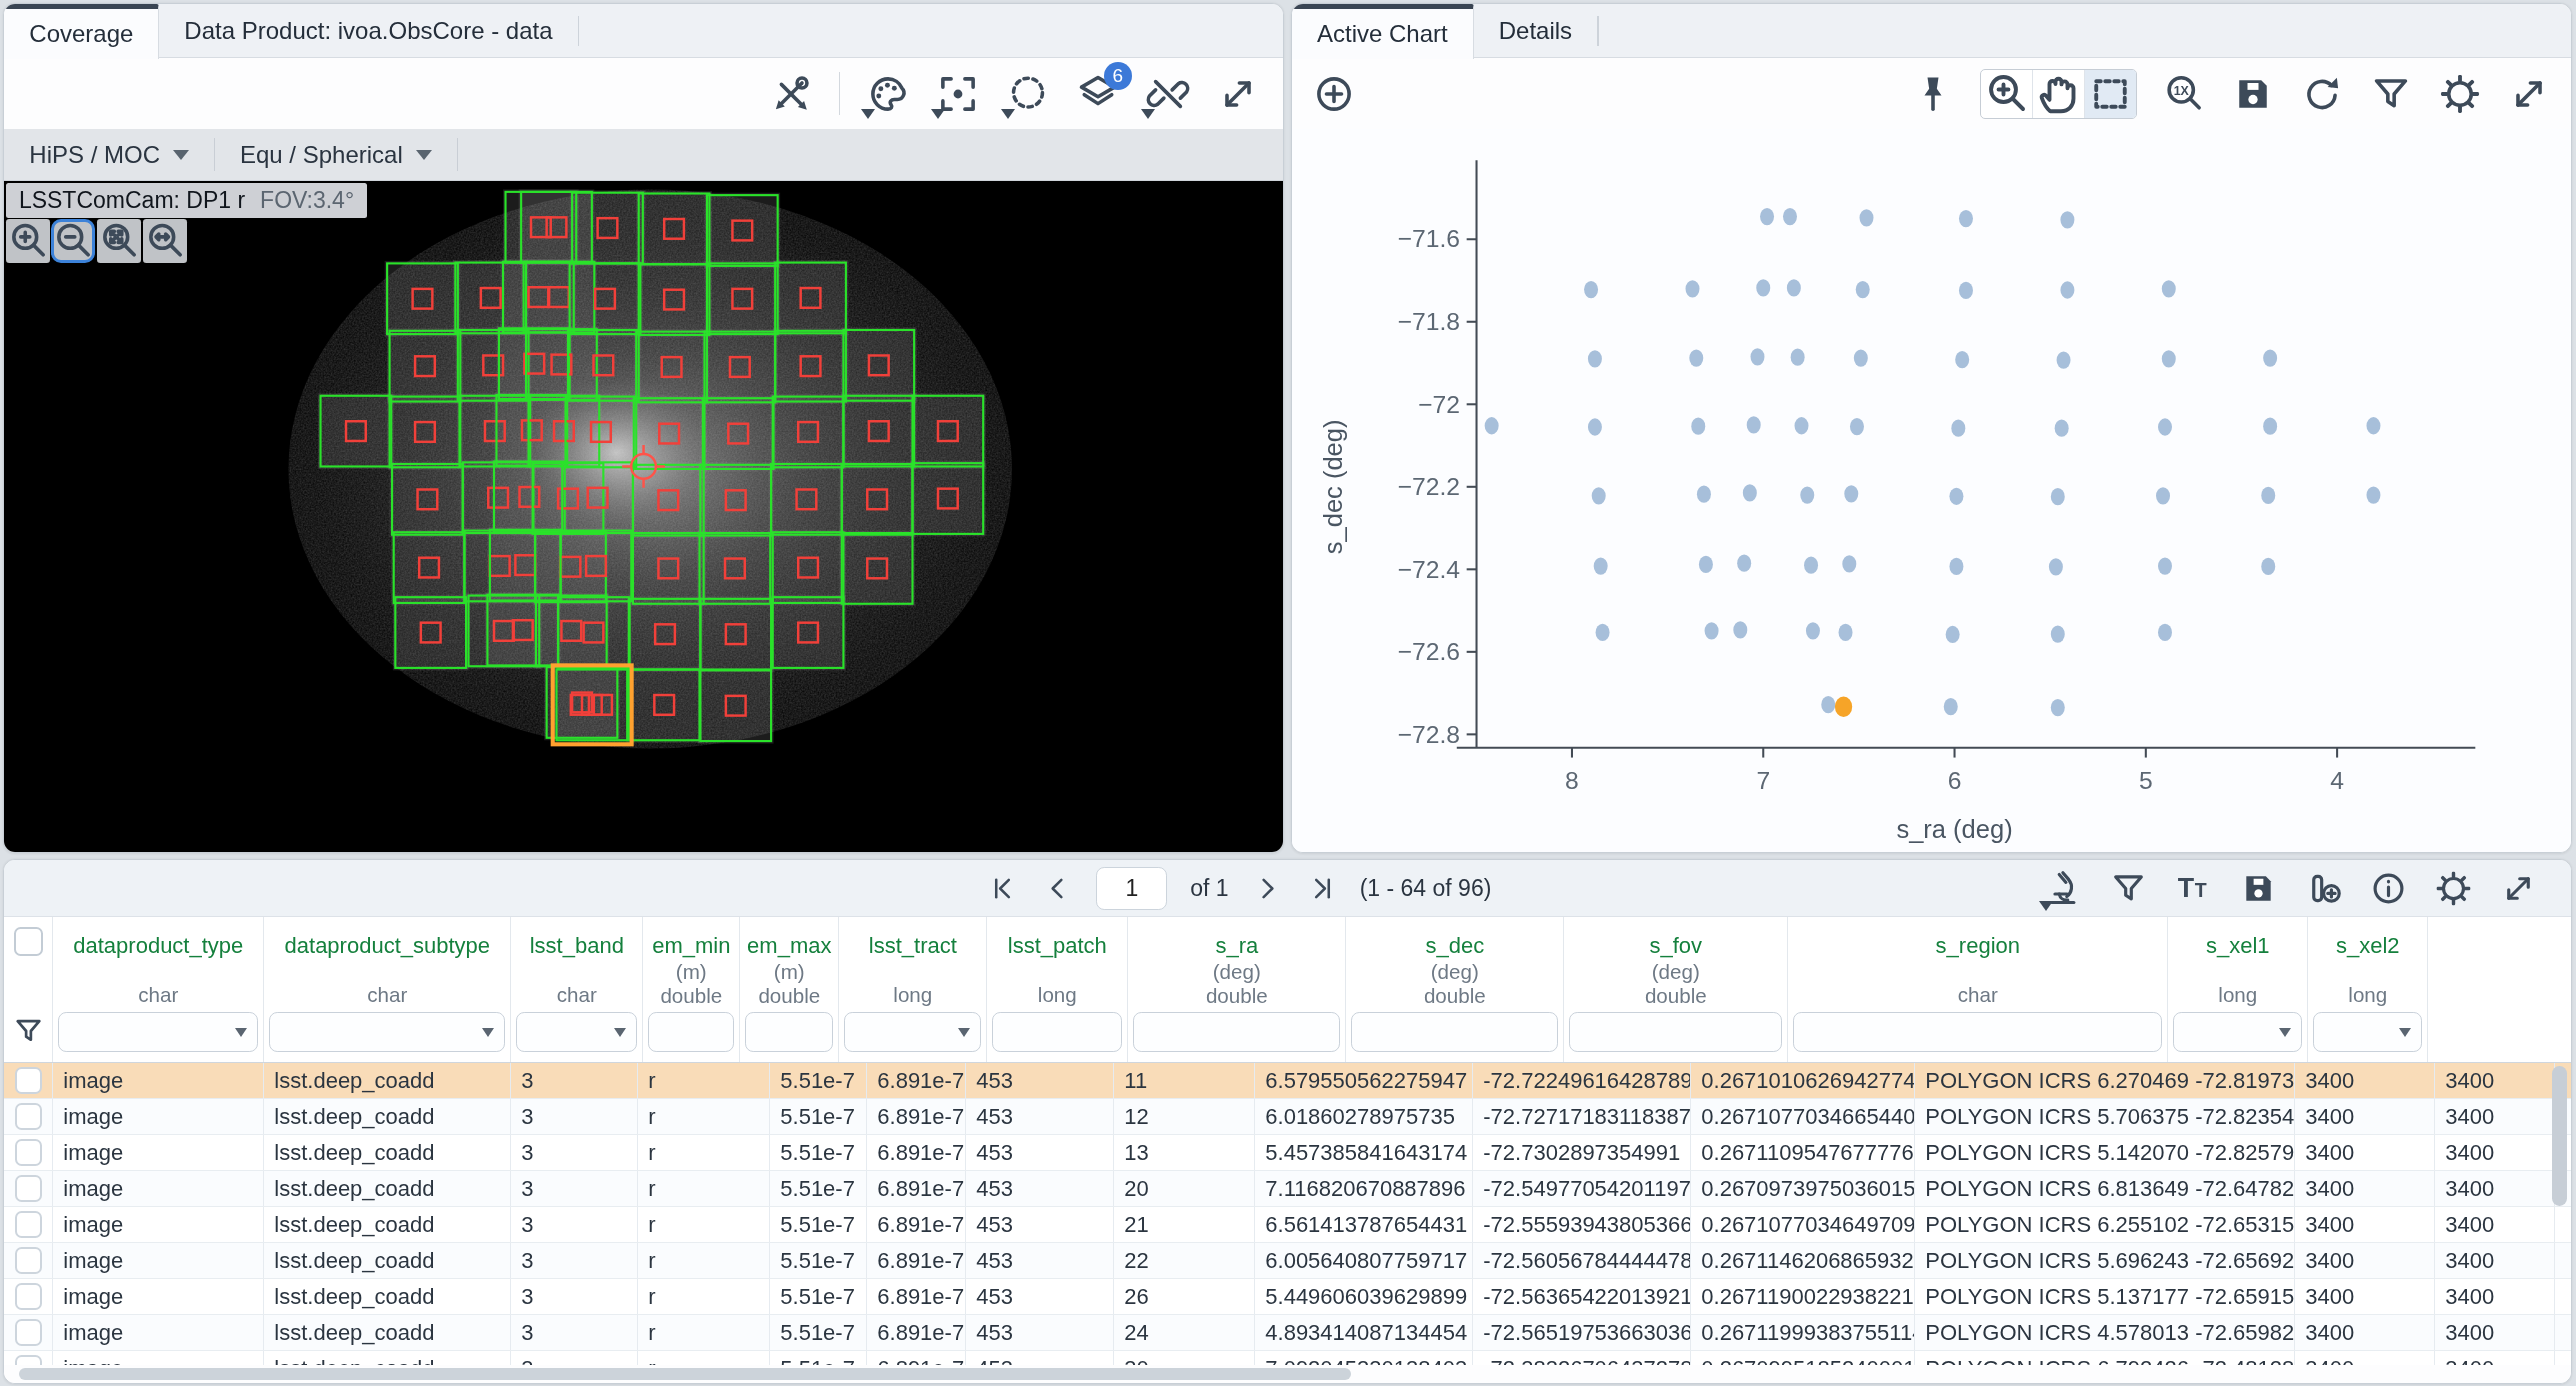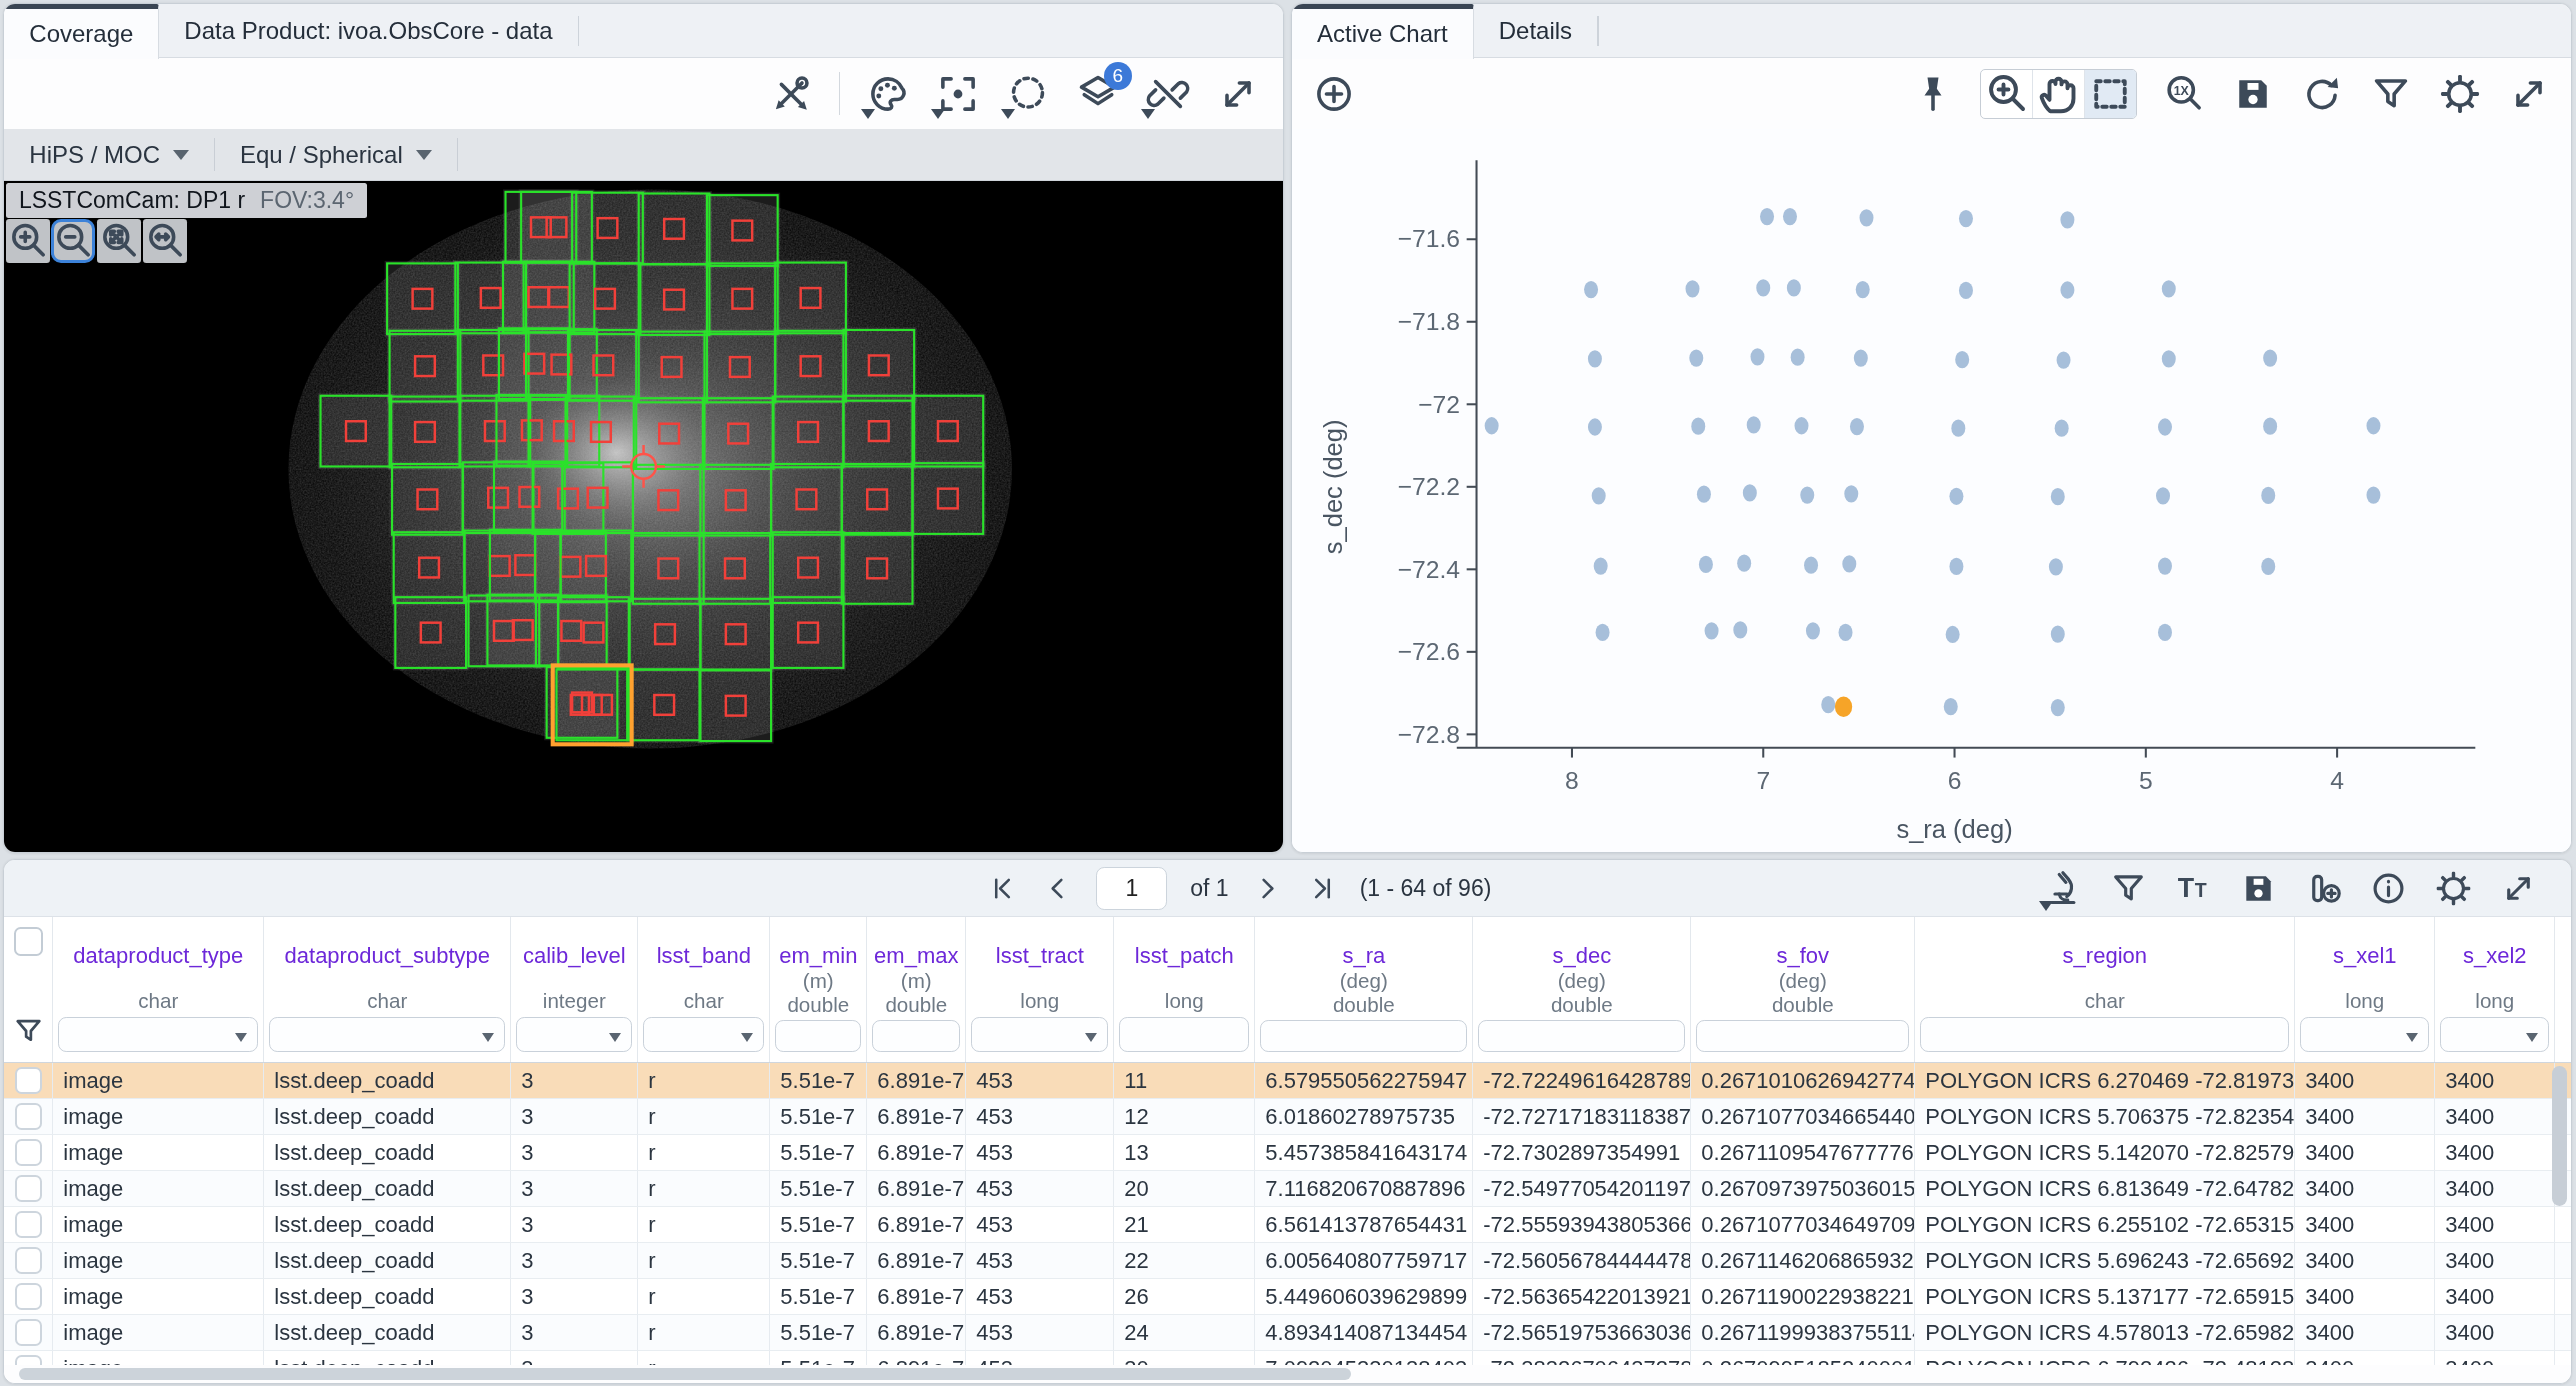--- a/index.html
+++ b/index.html
@@ -75,21 +75,21 @@
     font-size:23px;color:#2a3440}
   .pag .icbtn{width:31px;height:31px}
   .pageinput{width:69px;height:41px;background:#fff;border:1.6px solid #ccd4dc;border-radius:8.2px;
     display:flex;align-items:center;justify-content:center;font-size:23px;color:#222}
   .tstrip .icons{margin-left:auto;display:flex;gap:26px;padding-right:33px}
   .tstrip .icons .icbtn{width:39px;height:39px}
 
   .thead{display:flex;height:145px;background:#fff;border-bottom:1.6px solid #cfd6dd}
   .hcol{flex:none;display:flex;flex-direction:column;align-items:center;border-right:1.6px solid #e3e8ed;
     box-sizing:border-box}
-  .hname{font-size:22px;color:#6d28d9;margin-top:26px;height:30px;white-space:nowrap}
+  .hname{font-size:22px;color:#15803d;margin-top:16px;height:30px;white-space:nowrap}
   .hunit{font-size:20.6px;color:#6e7985;height:26px}
   .htype{font-size:20.6px;color:#6e7985;height:28px;margin-top:auto}
   .fbox{height:43px;border:1.6px solid #c9d1da;border-radius:8.2px;background:#fdfeff;
     margin:3.3px 5px 10px;align-self:stretch;position:relative}
   .fbox .tri2{position:absolute;right:10px;top:15px;border-left:6.6px solid transparent;
     border-right:6.6px solid transparent;border-top:9px solid #5a6571}
   .chkcol{width:49px;flex:none;display:flex;flex-direction:column;align-items:center;
     border-right:1.6px solid #e3e8ed;box-sizing:border-box}
   .cb{width:25px;height:25px;border:2.5px solid #c3ccd5;border-radius:6.6px;background:#fff;margin-top:10px}
   .chkcol .icbtn{margin-top:auto;margin-bottom:13px;width:33px;height:36px}
@@ -763,28 +763,20 @@
         </div>
       </div>
       <div class="hcol" style="width: 247px;">
         <div class="hname">dataproduct_subtype</div>
         <div class="hunit"></div>
         <div class="htype">char</div>
         <div class="fbox">
           <span class="tri2"></span>
         </div>
       </div>
-      <div class="hcol" style="width: 127px;">
-        <div class="hname">calib_level</div>
-        <div class="hunit"></div>
-        <div class="htype">integer</div>
-        <div class="fbox">
-          <span class="tri2"></span>
-        </div>
-      </div>
       <div class="hcol" style="width: 132px;">
         <div class="hname">lsst_band</div>
         <div class="hunit"></div>
         <div class="htype">char</div>
         <div class="fbox">
           <span class="tri2"></span>
         </div>
       </div>
       <div class="hcol" style="width: 97px;">
         <div class="hname">em_min</div>

